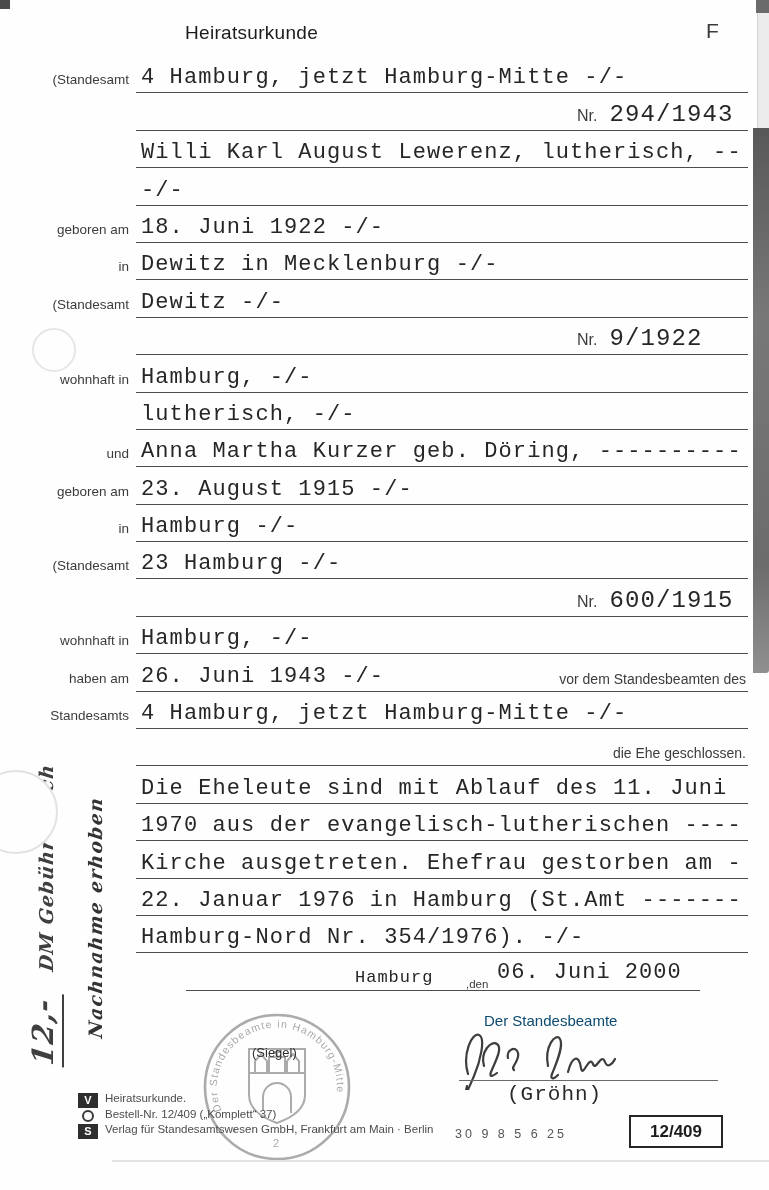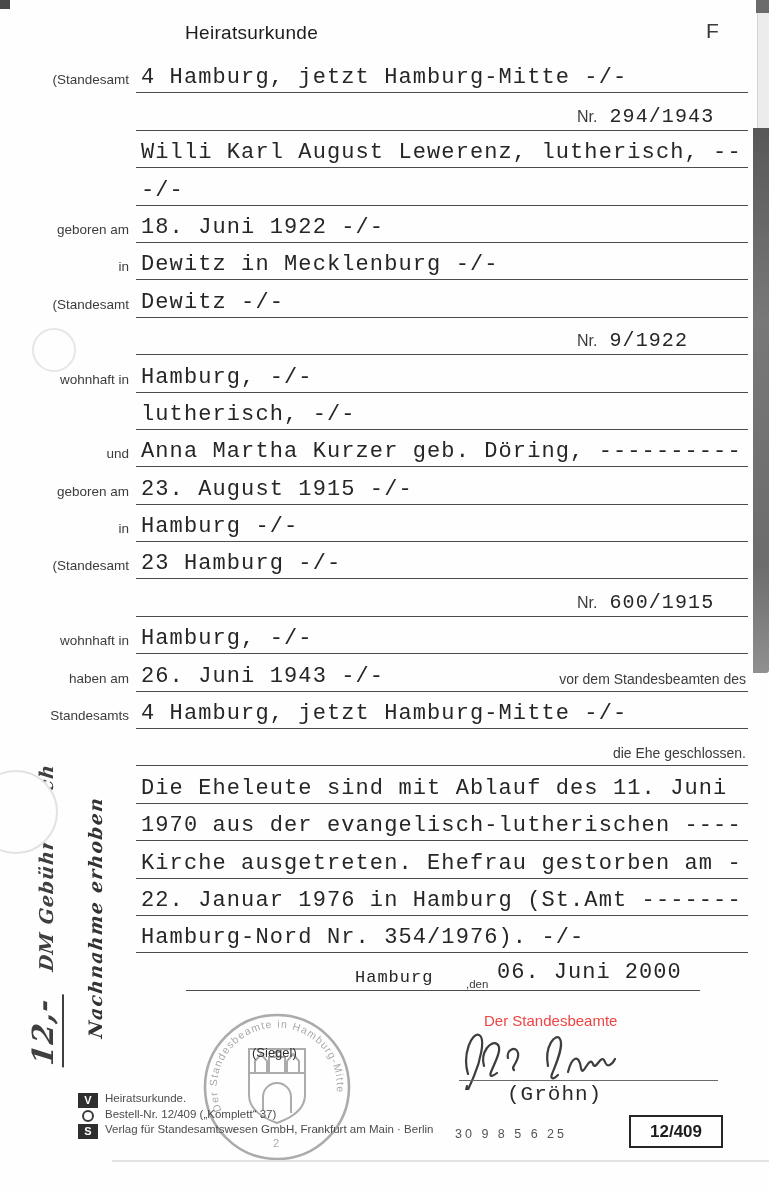--- a/index.html
+++ b/index.html
@@ -13,30 +13,30 @@
   
   .form-rows{position:absolute;left:0;top:56px;width:769px;margin-left:29px;}
   .row{position:relative;height:37.4px;}
   .row-line{position:absolute;left:107px;right:50px;bottom:0;border-bottom:1.6px solid #4c4c4c;}
   .row-label{position:absolute;left:0;width:100px;text-align:right;bottom:6px;font-size:13.5px;color:#3c3c3c;}
   .row-text{position:absolute;left:112px;bottom:3px;font-family:"Liberation Mono",monospace;
     font-size:22px;letter-spacing:1.1px;color:#262626;white-space:pre;}
   .row-right-text{position:absolute;right:52px;bottom:5px;font-size:14px;color:#3c3c3c;}
   .row-nr{position:absolute;left:548px;bottom:3px;display:flex;align-items:baseline;}
   .nr-label{font-size:16px;color:#3c3c3c;margin-right:12px;}
-  .nr-value{font-family:"Liberation Mono",monospace;font-size:20px;letter-spacing:1.1px;color:#262626;}
+  .nr-value{font-family:"Liberation Mono",monospace;font-size:24px;letter-spacing:1.1px;color:#262626;}
   .row-paren{position:absolute;right:28px;bottom:12px;font-size:16px;color:#3c3c3c;}
   
   .date-row{position:absolute;left:0;top:953.6px;width:769px;height:37.4px;}
   .date-row .line{position:absolute;left:186px;right:69px;bottom:0;border-bottom:1.6px solid #4c4c4c;}
   .date-city{position:absolute;left:355px;bottom:4px;font-family:"Liberation Mono",monospace;font-size:17px;letter-spacing:1px;color:#262626;}
   .date-den{position:absolute;left:466px;bottom:1px;font-size:11.5px;color:#3c3c3c;}
   .date-value{position:absolute;left:497px;bottom:6px;font-family:"Liberation Mono",monospace;font-size:22px;letter-spacing:1px;color:#262626;}
   
-  .sig-heading{position:absolute;left:484px;top:1012px;font-size:15px;color:#ef4444;}
+  .sig-heading{position:absolute;left:484px;top:1012px;font-size:15px;color:#0c4a6e;}
   .sig-svg{position:absolute;left:450px;top:1024px;}
   .sig-line{position:absolute;left:459px;top:1080px;width:259px;border-top:1.6px solid #6a6a6a;}
   .sig-name{position:absolute;left:507px;top:1083px;font-family:"Liberation Mono",monospace;font-size:21px;letter-spacing:1px;color:#2a2a2a;}
   
   .seal{position:absolute;left:201px;top:1011px;opacity:.85;}
   .siegel-label{position:absolute;left:252px;top:1045px;font-size:13px;color:#2e2e2e;}
   
   .pub-logo{position:absolute;left:78px;top:1093px;width:20px;}
   .pub-logo .lbox{width:20px;height:15px;background:#2e2e2e;color:#fff;font-size:11px;font-weight:bold;
     text-align:center;line-height:15px;}

